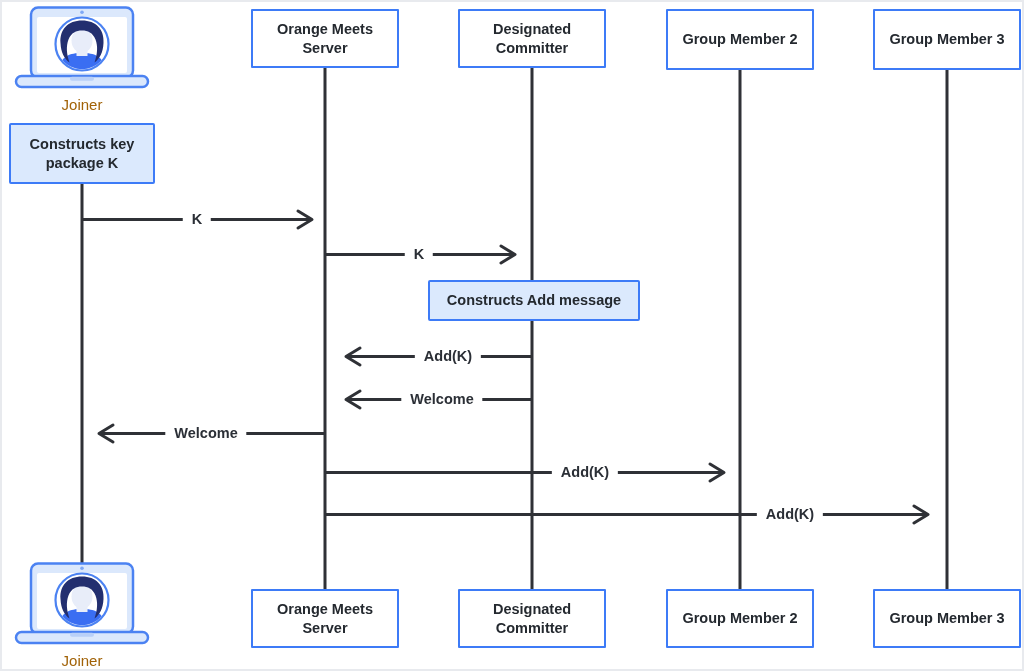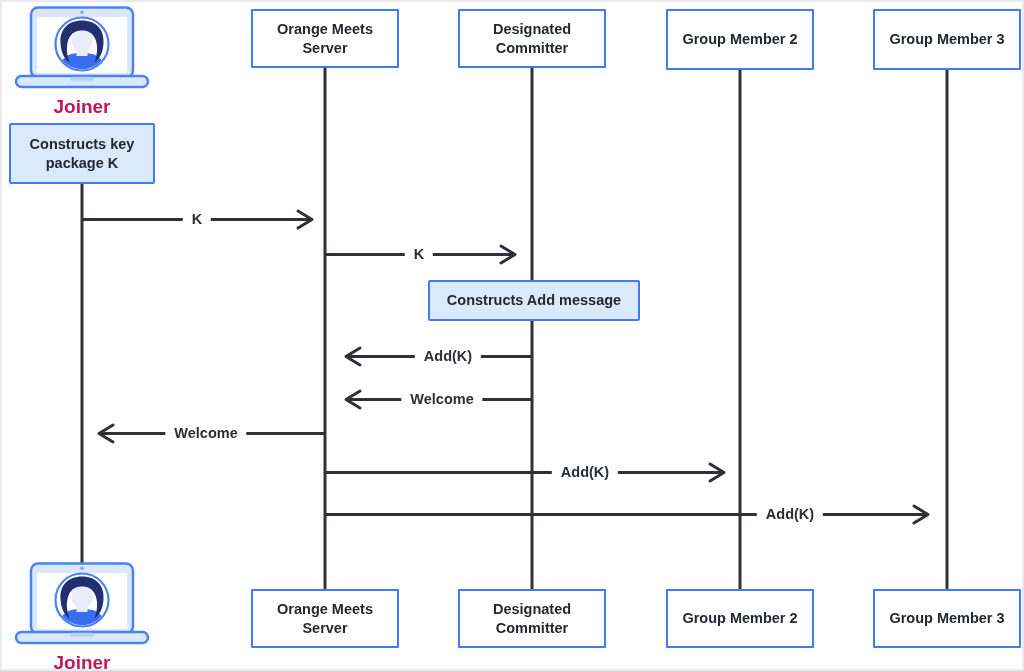--- a/index.html
+++ b/index.html
@@ -41,21 +41,21 @@
     position:absolute;
     transform:translate(-50%,-50%);
     background:#ffffff;
     padding:0 9px;
     font-size:14.5px;font-weight:bold;color:#2b2f36;
     white-space:nowrap;
   }
   .actor-name{
     position:absolute;
     transform:translateX(-50%);
-    font-size:19px;font-weight:bold;color:#be185d;
+    font-size:15px;font-weight:normal;color:#a16207;
     white-space:nowrap;
   }
   .laptop{position:absolute;width:150px;height:86px;}
 </style>
 </head>
 <body>
 
 <div class="canvas">
 
   <svg class="layer" width="1024" height="671" viewBox="0 0 1024 671">

